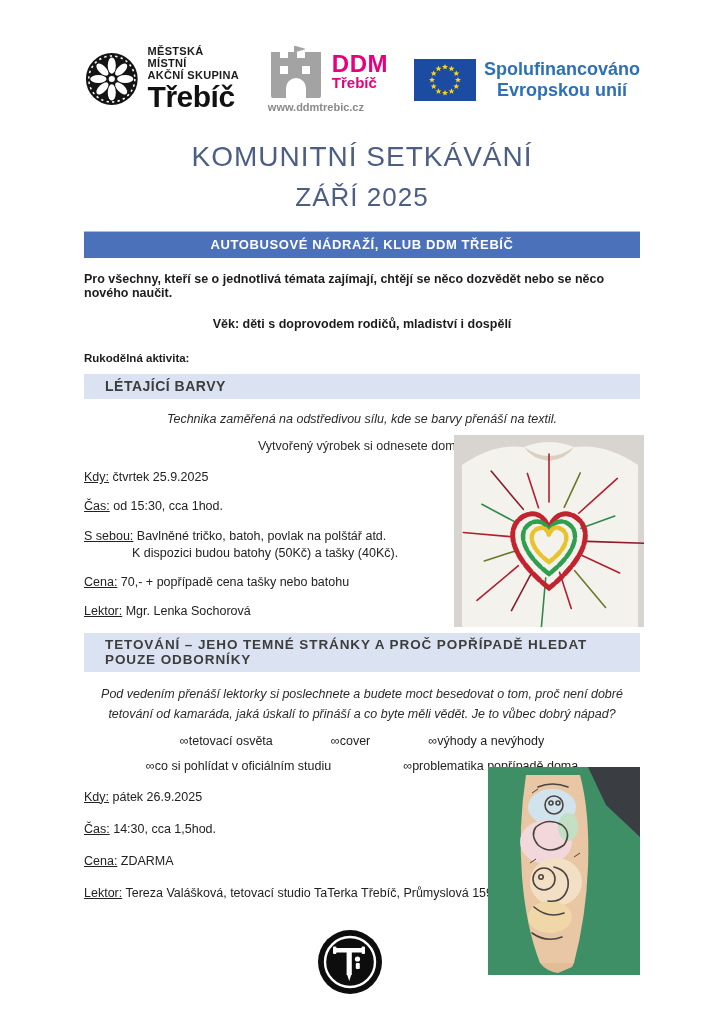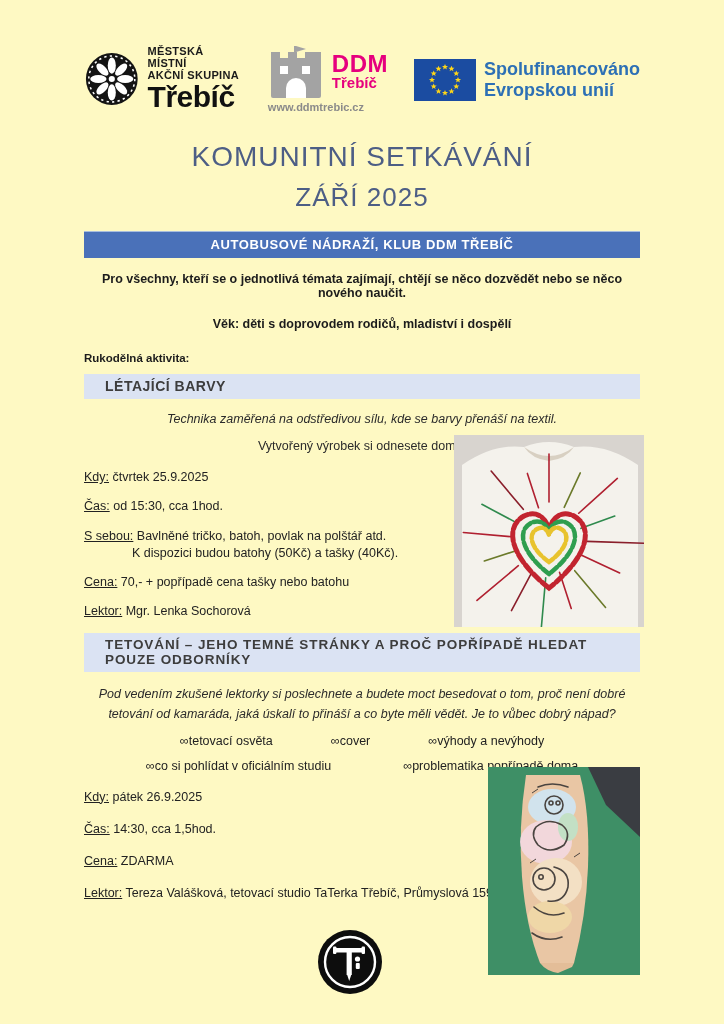--- a/index.html
+++ b/index.html
@@ -1,61 +1,61 @@
 <!DOCTYPE html>
 <html><head>
 <meta charset="utf-8">
 <style>
   * { margin: 0; padding: 0; box-sizing: border-box; }
   html, body { background: #888; }
   .page {
     position: relative;
     width: 724px; height: 1024px;
     margin: 0 auto;
-    background: #fef9c3;
+    background: #ffffff;
     font-family: "Liberation Sans", sans-serif;
     color: #262626;
     overflow: hidden;
   }
   .content { padding: 0 84px; }
 
   
   .logos {
     padding-top: 46px;
     display: flex; align-items: center; justify-content: center;
     gap: 26px;
   }
   .logo-group { display: flex; align-items: center; gap: 8px; }
   .mas-text { line-height: 1.05; }
   .mas-text .small { font-size: 11px; font-weight: bold; letter-spacing: 0.3px; color: #1a1a1a; }
   .mas-text .big { font-size: 30px; font-weight: bold; color: #111; letter-spacing: -0.5px; }
   .ddm-text { line-height: 0.95; }
   .ddm-text .ddm { color: #e6007e; font-weight: bold; font-size: 24px; letter-spacing: 0.5px; }
   .ddm-text .city { color: #e6007e; font-weight: bold; font-size: 15px; }
   .ddm-url { color: #8a8a8a; font-weight: bold; font-size: 11px; margin-top: 3px; }
-  .eu-text { line-height: 1.15; color: #2d70b5; font-size: 18px; font-weight: 600; }
+  .eu-text { line-height: 1.15; color: #2d70b5; font-size: 18px; font-weight: 600; text-align: center; }
 
   
   .title-block { text-align: center; margin-top: 28px; color: #4d5e85; }
   .kicker-title { font-size: 11px; letter-spacing: 1px; color: #6d7da0; }
   .title-1 { font-size: 28px; margin-top: 7px; font-weight: 400; letter-spacing: 1px; }
   .title-2 { font-size: 26px; margin-top: 9px; font-weight: 400; letter-spacing: 1px; }
 
   
   .banner {
     margin-top: 18px;
     background: #4a71b9;
     border-top: 1px solid #a9bedd;
     color: #ffffff;
     text-align: center;
     font-size: 13px; font-weight: 600; letter-spacing: 0.6px;
     padding: 5px 0 6px;
   }
 
-  .lead { margin-top: 14px; text-align: center; font-weight: bold; font-size: 12.5px; color: #1c1c1c; }
+  .lead { margin-top: 14px; font-weight: bold; font-size: 12.5px; color: #1c1c1c; }
   .age  { margin-top: 17px; text-align: center; font-weight: bold; font-size: 12.5px; color: #1c1c1c; }
 
   .section-kicker { margin-top: 21px; font-weight: bold; font-size: 11.5px; color: #1c1c1c; }
 
   .band {
     margin-top: 10px;
     background: #dbe3f3;
     color: #3d3d3d;
     font-weight: bold;
     font-size: 14px;
@@ -242,21 +242,21 @@
             <path d="M0,48 C-38,18 -46,-12 -25,-24 C-11,-31 -2,-20 0,-10 C2,-20 11,-31 25,-24 C46,-12 38,18 0,48 Z" stroke="#c2242f" stroke-width="5" stroke-dasharray="9 3"></path>
             <path d="M0,34 C-27,13 -33,-9 -18,-17 C-8,-22 -1,-14 0,-7 C1,-14 8,-22 18,-17 C33,-9 27,13 0,34 Z" stroke="#2f9e4f" stroke-width="4.5" stroke-dasharray="8 3"></path>
             <path d="M0,22 C-18,9 -22,-6 -12,-11 C-5,-15 -1,-9 0,-5 C1,-9 5,-15 12,-11 C22,-6 18,9 0,22 Z" stroke="#e8c32e" stroke-width="4.5" stroke-dasharray="7 3"></path>
           </g>
         </g>
       </svg>
     </div>
 
     
     <div class="band wide">TETOVÁNÍ – JEHO TEMNÉ STRÁNKY A PROČ POPŘÍPADĚ HLEDAT POUZE ODBORNÍKY</div>
-    <div class="italic-par">Pod vedením zkušené lektorky si poslechnete a budete moct besedovat o tom, proč není dobré tetování od kamaráda, jaká úskalí to přináší a co byte měli vědět. Je to vůbec dobrý nápad?</div>
+    <div class="italic-par">Pod vedením přenáší lektorky si poslechnete a budete moct besedovat o tom, proč není dobré tetování od kamaráda, jaká úskalí to přináší a co byte měli vědět. Je to vůbec dobrý nápad?</div>
 
     <div class="bullets r1">
       <span class="bullet-item"><span>∞</span><span>tetovací osvěta</span></span>
       <span class="bullet-item"><span>∞</span><span>cover</span></span>
       <span class="bullet-item"><span>∞</span><span>výhody a nevýhody</span></span>
     </div>
     <div class="bullets r2">
       <span class="bullet-item"><span>∞</span><span>co si pohlídat v oficiálním studiu</span></span>
       <span class="bullet-item"><span>∞</span><span>problematika popřípadě doma</span></span>
     </div>

